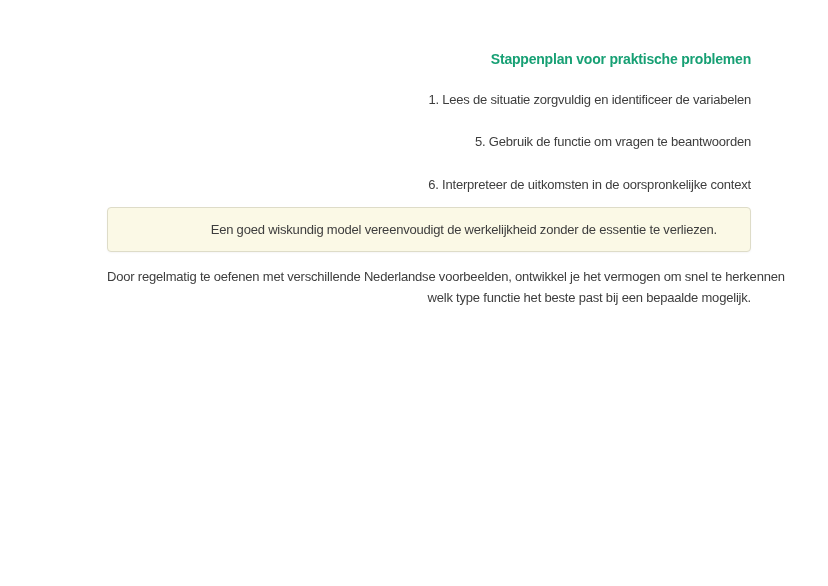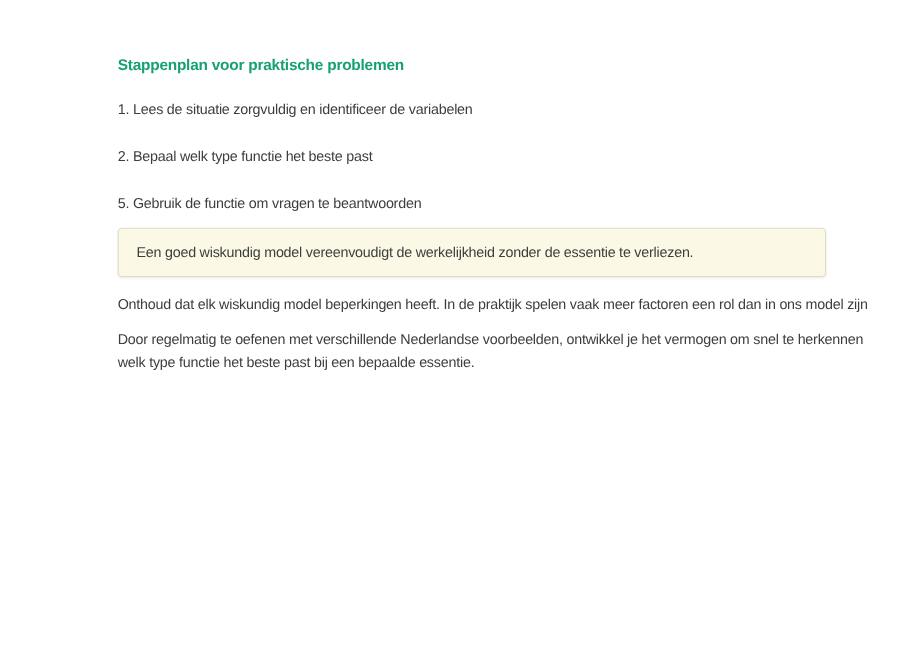--- a/index.html
+++ b/index.html
@@ -1,15 +1,15 @@
 <!DOCTYPE html>
 <html style="--heading: #17a074; --body-text: #3d3d3d; --callout-bg: #fbf9e6; --callout-border: #dedcc8; --page-bg: #ffffff;"><head>
 <meta charset="utf-8">
 <style>
-  * { margin: 0; padding: 0; box-sizing: border-box; }
+  * { margin: 0; padding: 0; box-sizing: border-box; text-align: right; }
   html, body {
     width: 828px;
     height: 586px;
     background: #ffffff;
     font-family: "Liberation Sans", "DejaVu Sans", sans-serif;
     overflow: hidden;
   }
   .content {
     position: absolute;
     left: 107px;
@@ -31,21 +31,21 @@
   .step {
     line-height: 20.3px;
     white-space: nowrap;
     margin-top: 22px;
   }
   .callout {
     background: var(--callout-bg, #fbf9e6);
     border: 1px solid var(--callout-border, #dedcc8);
     border-radius: 4px;
     box-shadow: 0 1px 2px rgba(0,0,0,0.04);
-    padding: 13px 16px;
+    padding: 13px 33px;
     margin-bottom: 14px;
     width: 644px;
   }
   .callout-text {
     line-height: 17px;
     white-space: nowrap;
   }
   .paragraph { margin-bottom: 11px; }
   .line {
     line-height: 21px;
@@ -54,30 +54,29 @@
 </style>
 </head>
 <body>
 
 <div class="content">
 
   <div class="heading">Stappenplan voor praktische problemen</div>
 
   <div class="steps">
     <div class="step">1. Lees de situatie zorgvuldig en identificeer de variabelen</div>
-    <div class="step">2. Bepaal welk type functie het beste past</div>
     <div class="step">5. Gebruik de functie om vragen te beantwoorden</div>
+    <div class="step">6. Interpreteer de uitkomsten in de oorspronkelijke context</div>
   </div>
 
   <div class="callout">
     <div class="callout-text">Een goed wiskundig model vereenvoudigt de werkelijkheid zonder de essentie te verliezen.</div>
   </div>
 
   <div class="paragraph">
-    <div class="line">Onthoud dat elk wiskundig model beperkingen heeft. In de praktijk spelen vaak meer factoren een rol dan in ons model zijn</div>
   </div>
 
   <div class="paragraph">
     <div class="line">Door regelmatig te oefenen met verschillende Nederlandse voorbeelden, ontwikkel je het vermogen om snel te herkennen</div>
-    <div class="line">welk type functie het beste past bij een bepaalde essentie.</div>
+    <div class="line">welk type functie het beste past bij een bepaalde mogelijk.</div>
   </div>
 
 </div>
 
 </body></html>

